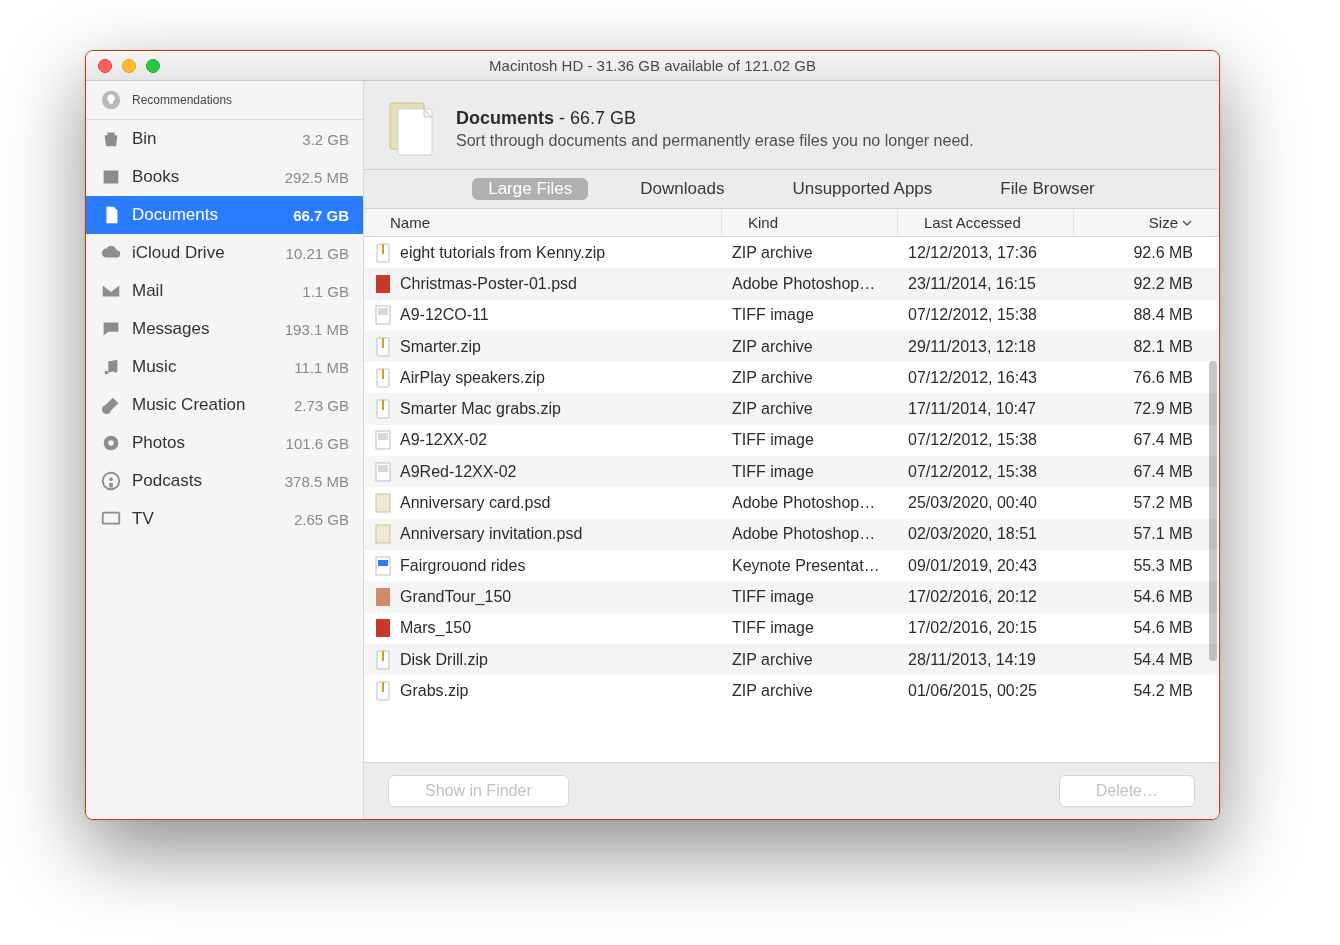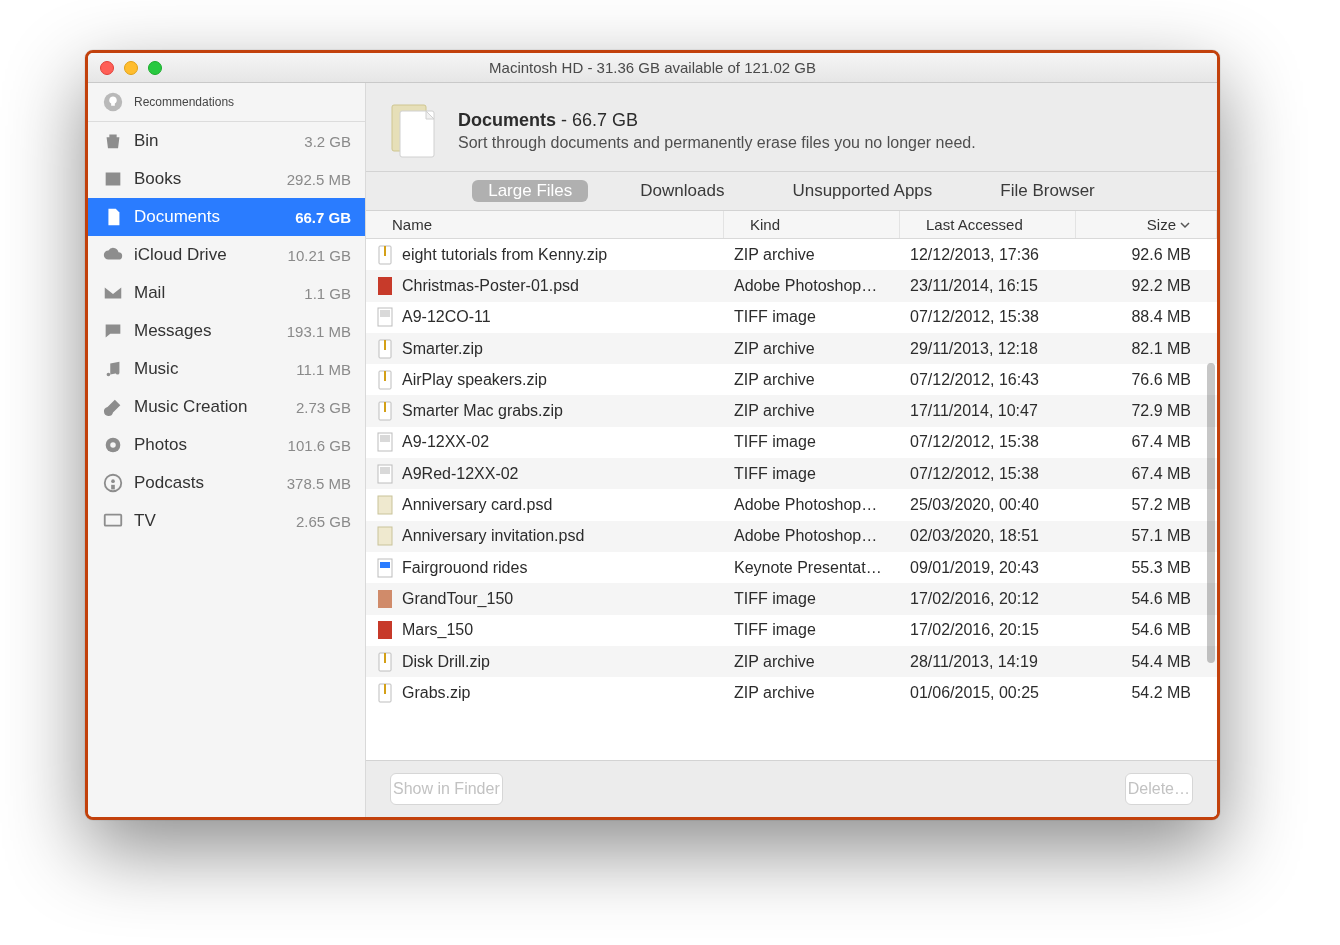--- a/index.html
+++ b/index.html
@@ -6,21 +6,21 @@
   html, body {
     width: 1340px; height: 945px;
     font-family: -apple-system, "Helvetica Neue", Helvetica, Arial, sans-serif;
     background: #fff;
   }
   .window {
     position: absolute;
     left: 85px; top: 50px;
     width: 1135px; height: 770px;
     background: #ececec;
-    border: 3px solid #c2410c;
+    border: 1px solid #c2410c;
     border-radius: 8px;
     box-shadow: 0 30px 80px rgba(0,0,0,0.45), 0 0 0 1px rgba(0,0,0,0.05);
     overflow: hidden;
     display: flex; flex-direction: column;
   }
   .titlebar {
     height: 30px;
     background: linear-gradient(#f5f5f5, #e6e6e6);
     border-bottom: 1px solid #c9c9c9;
     display: flex; align-items: center;
@@ -95,21 +95,21 @@
   .fic { width: 18px; height: 22px; flex: 0 0 18px; display:flex; align-items:center; justify-content:center; }
   .fic svg { width: 16px; height: 20px; }
   .footer {
     border-top: 1px solid #d3d3d3;
     padding: 12px 24px;
     display: flex; justify-content: space-between;
     background: #ececec;
   }
   .btn {
     border: 1px solid #d6d6d6; background: #fff; color: #c2c2c2;
-    border-radius: 6px; padding: 6px 2px; font-size: 16px;
+    border-radius: 6px; padding: 6px 36px; font-size: 16px;
   }
   .scroll-indicator{position:absolute; right:2px; top:280px; width:8px; height:300px; background:rgba(0,0,0,.22); border-radius:4px;}
 </style>
 </head>
 <body>
 
 <div class="window">
   <div class="titlebar">
     <div class="traffic">
       <span class="tl-close"></span>

